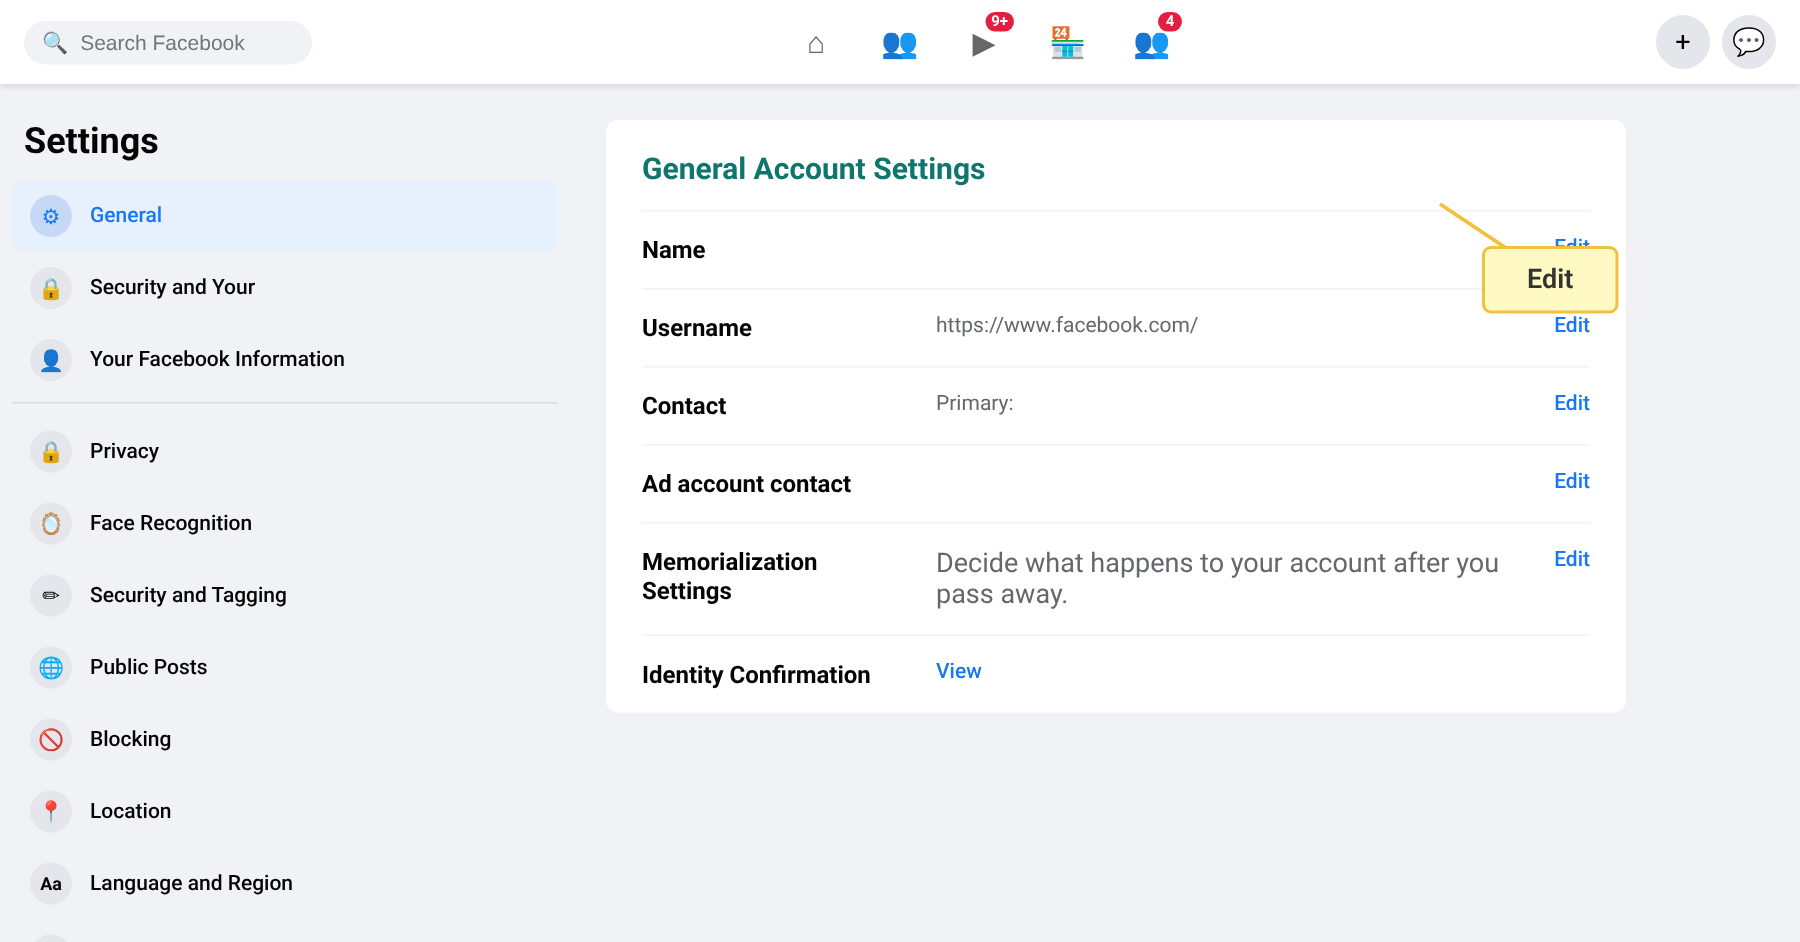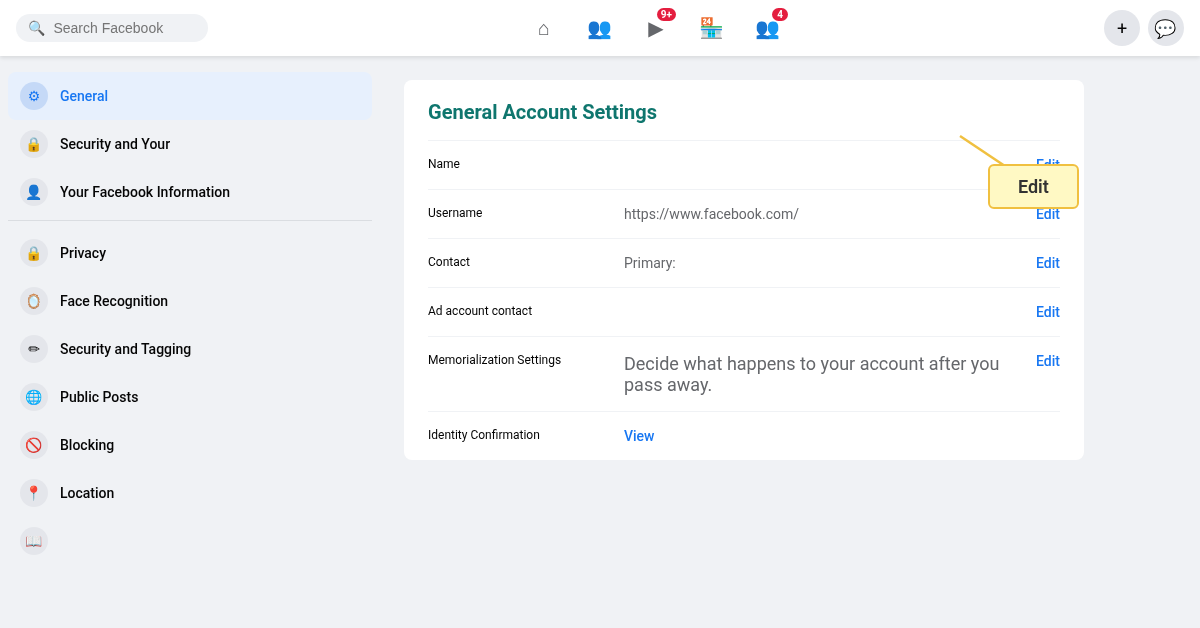--- a/index.html
+++ b/index.html
@@ -166,22 +166,22 @@
       padding: 20px 0 16px;
     }
     .settings-row {
       display: flex;
       align-items: flex-start;
       padding: 16px 0;
       border-top: 1px solid #f0f2f5;
       gap: 16px;
     }
     .row-label {
-      font-size: 12px;
-      font-weight: 400;
+      font-size: 16px;
+      font-weight: 700;
       color: #050505;
       width: 180px;
       flex-shrink: 0;
     }
     .row-value {
       flex: 1;
       font-size: 14px;
       color: #65676b;
     }
     .row-edit {
@@ -233,20 +233,21 @@
     </div>
     <div class="nav-action-btn">
       <span>💬</span>
     </div>
   </div>
 </nav>
 
 <div class="page-body">
 
   <aside class="sidebar">
+    <div class="sidebar-title">Settings</div>
 
     <div class="sidebar-item active">
       <div class="sidebar-item-icon">⚙</div>
       <span class="sidebar-item-label">General</span>
     </div>
     <div class="sidebar-item">
       <div class="sidebar-item-icon">🔒</div>
       <span class="sidebar-item-label">Security and Your</span>
     </div>
     <div class="sidebar-item">
@@ -272,20 +273,24 @@
       <div class="sidebar-item-icon">🌐</div>
       <span class="sidebar-item-label">Public Posts</span>
     </div>
     <div class="sidebar-item">
       <div class="sidebar-item-icon">🚫</div>
       <span class="sidebar-item-label">Blocking</span>
     </div>
     <div class="sidebar-item">
       <div class="sidebar-item-icon">📍</div>
       <span class="sidebar-item-label">Location</span>
+    </div>
+    <div class="sidebar-item">
+      <div class="sidebar-item-icon" style="font-size:12px;font-weight:700;">Aa</div>
+      <span class="sidebar-item-label">Language and Region</span>
     </div>
     <div class="sidebar-item">
       <div class="sidebar-item-icon">📖</div>
 
     </div>
 
   </aside>
 
   <main class="main-content" style="position:relative;">
     <div class="settings-panel">

